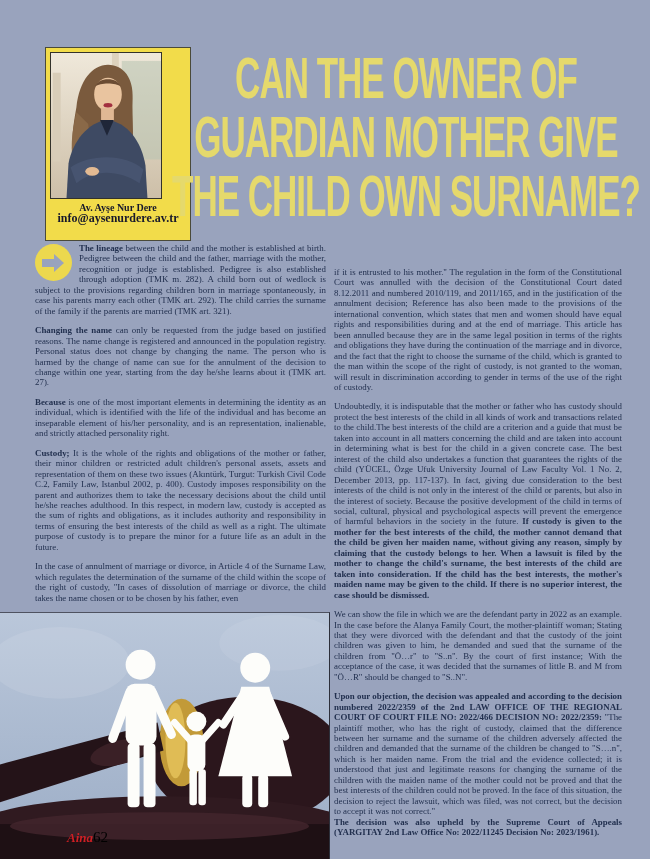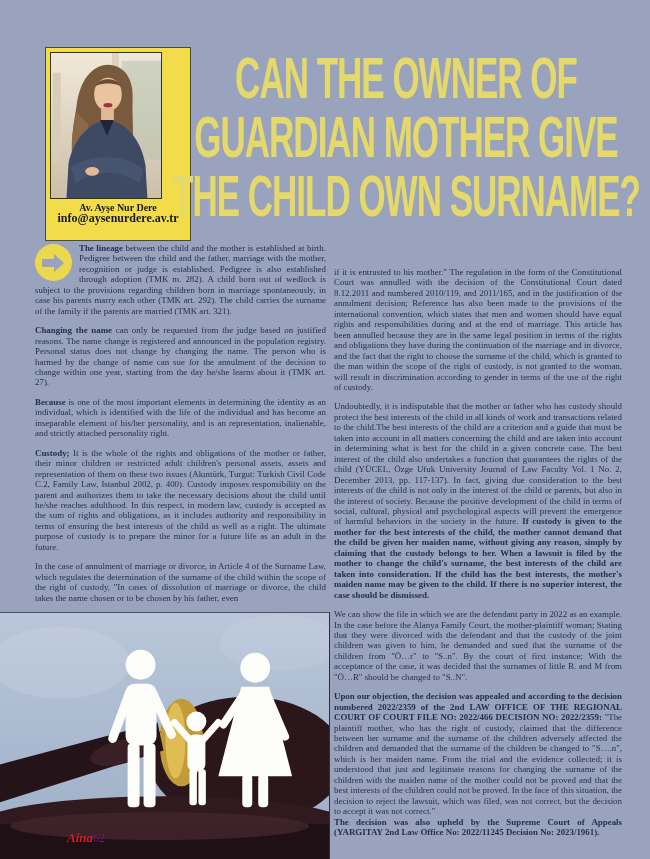--- a/index.html
+++ b/index.html
@@ -72,21 +72,21 @@
     border-top:1px solid #4e5260; border-right:1px solid #2c2f3a;
     overflow:hidden;
   }
   .family-photo svg { display:block; width:100%; height:100%; }
   .brand {
     position:absolute; left:38px; bottom:14px;
     font-family:"Liberation Serif", serif; font-style:italic; line-height:14px;
   }
   .brand .logo { color:#cf1f24; font-weight:bold; font-size:13px;margin-left:29px; }
   .brand .logo::first-letter { font-size:18px; }
-  .brand .pageno { color:#701a75; font-size:12px; font-style:normal; }
+  .brand .pageno { color:#000000; font-size:15px; font-style:normal; }
 </style>
 </head>
 <body>
 
 <div class="photo-card">
   <div class="photo-frame">
     <svg viewBox="0 0 112 147" preserveAspectRatio="xMidYMid slice">
       <defs>
         <linearGradient id="bgp" x1="0" y1="0" x2="0" y2="1">
           <stop offset="0" stop-color="#efe8da"></stop>

